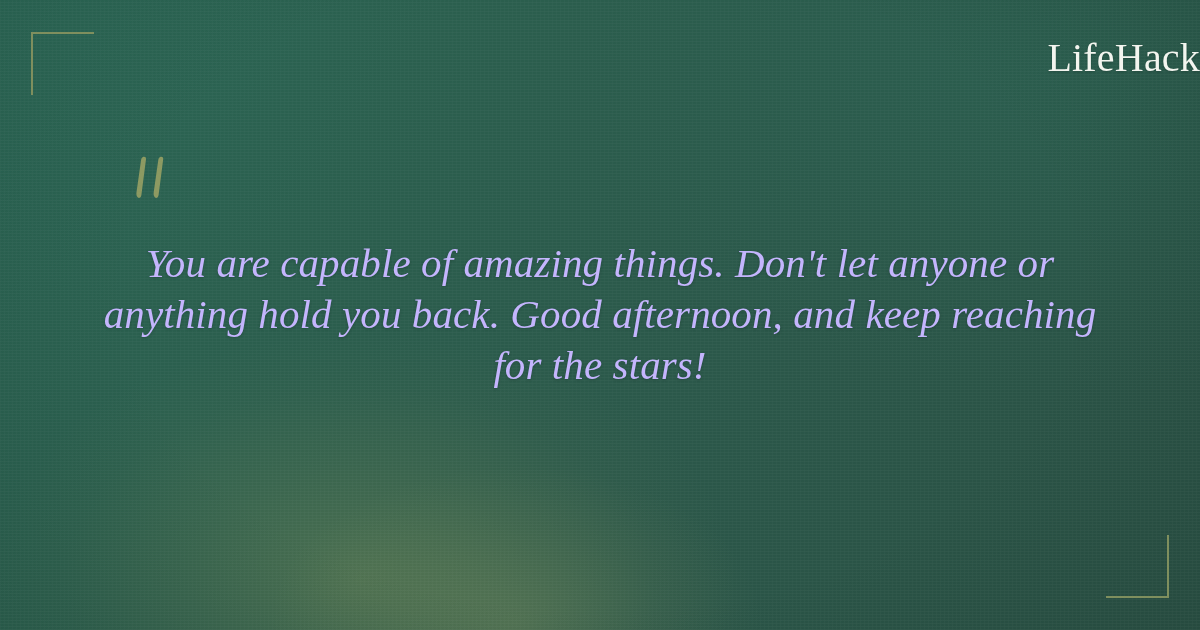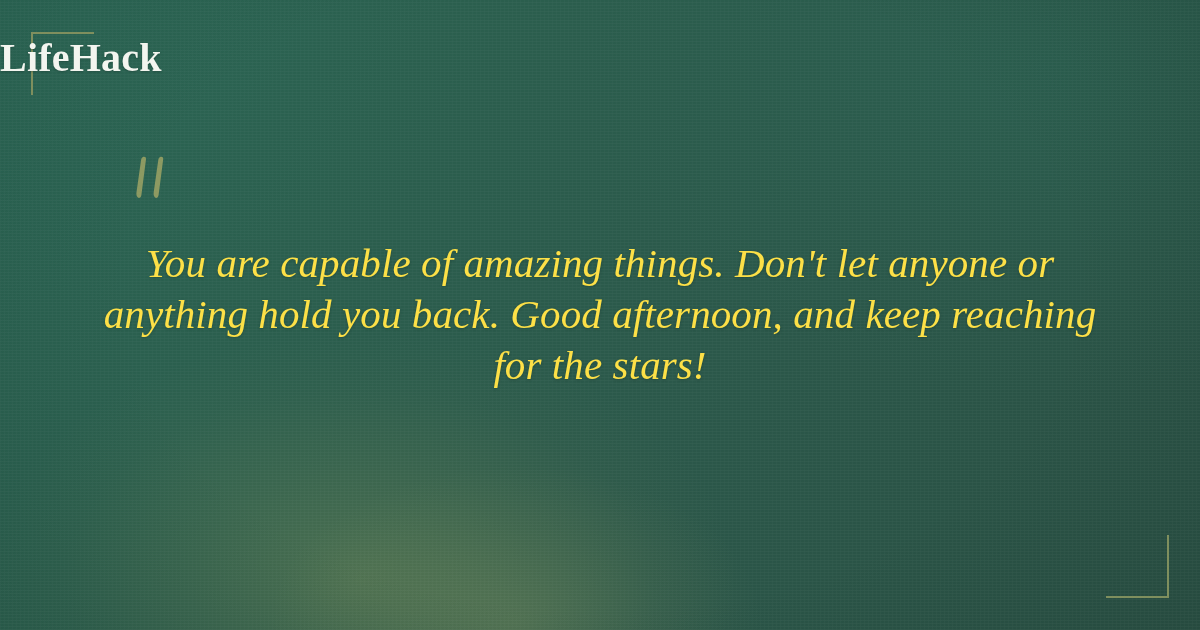--- a/index.html
+++ b/index.html
@@ -96,47 +96,47 @@
     border-right: 2px solid #7f8f5e;
     border-bottom: 2px solid #7f8f5e;
   }
 
   
   .brand {
     position: absolute;
     top: 36px;
     left: 0;
     right: 0;
-    text-align: left;
+    text-align: right;
     font-size: 40px;
     line-height: 1.1;
     letter-spacing: .2px;
     color: #f3f5ef;
-    font-weight: 700;
+    font-weight: 400;
     text-shadow: 0 1px 2px rgba(10,34,26,.30);
   }
 
   
   .quote-mark {
     position: absolute;
     left: 128px;
     top: 151px;
     width: 60px;
     height: 64px;
   }
   .quote-mark svg { display: block; }
 
   
   .quote {
     position: absolute;
     left: 88px;
     right: 88px;
     top: 238px;
     text-align: center;
-    color: #fde047;
+    color: #c4b5fd;
     font-style: italic;
     font-weight: 400;
     font-size: 41px;
     line-height: 51px;
     letter-spacing: .1px;
     text-shadow: 0 1px 3px rgba(10,34,26,.28);
   }
 </style>
 </head>
 <body>

